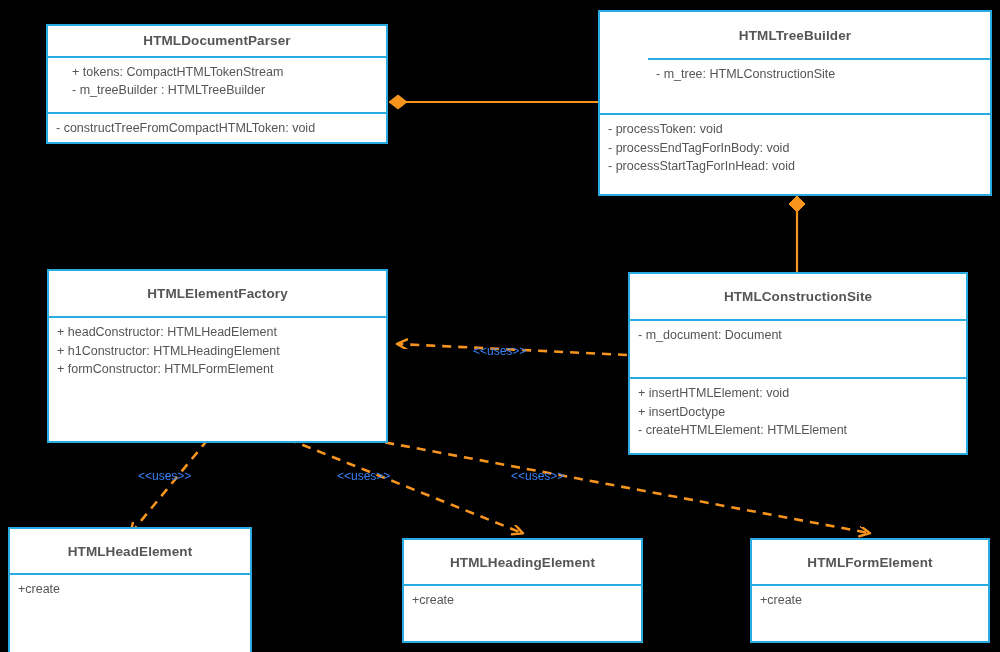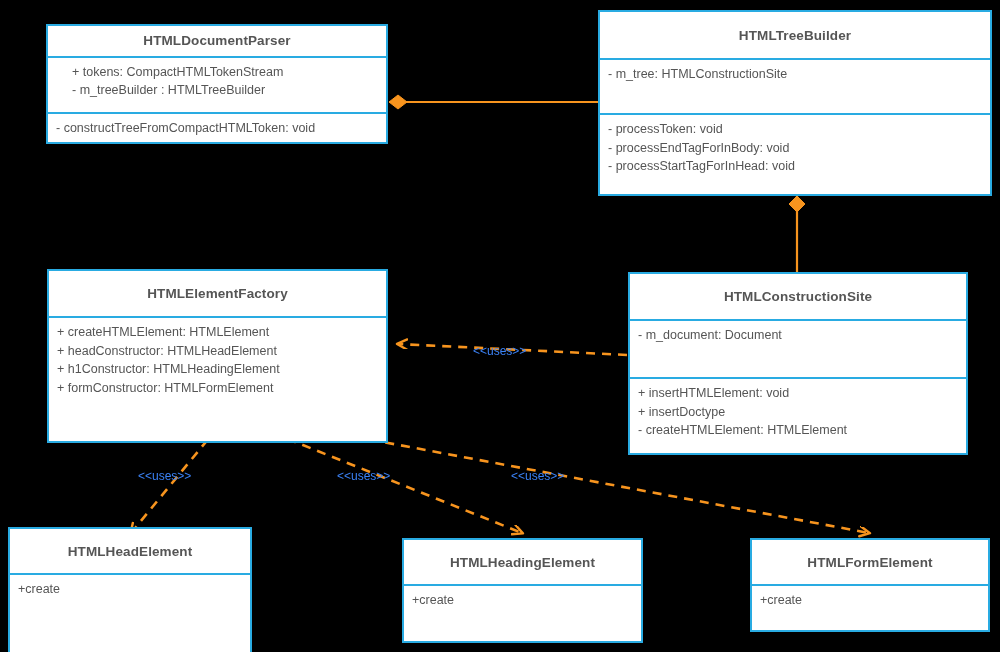--- a/index.html
+++ b/index.html
@@ -113,34 +113,33 @@
       <div>+ tokens: CompactHTMLTokenStream</div>
       <div>- m_treeBuilder : HTMLTreeBuilder</div>
     </div>
     <div class="uml-compartment">
       <div>- constructTreeFromCompactHTMLToken: void</div>
     </div>
   </div>
 
   <div class="uml-class" style="left:598px; top:10px; width:394px; height:186px;">
     <div class="uml-title" style="height:46px;">HTMLTreeBuilder</div>
-    <div class="uml-compartment" style="height:55px; flex:0 0 55px;">
+    <div class="uml-compartment" style="height:55px; flex:0 0 55px;margin-left:48px;">
       <div>- m_tree: HTMLConstructionSite</div>
     </div>
     <div class="uml-compartment">
       <div>- processToken: void</div>
       <div>- processEndTagForInBody: void</div>
       <div>- processStartTagForInHead: void</div>
     </div>
   </div>
 
   <div class="uml-class" style="left:47px; top:269px; width:341px; height:174px;">
     <div class="uml-title" style="height:45px;">HTMLElementFactory</div>
     <div class="uml-compartment">
-      <div>+ createHTMLElement: HTMLElement</div>
       <div>+ headConstructor: HTMLHeadElement</div>
       <div>+ h1Constructor: HTMLHeadingElement</div>
       <div>+ formConstructor: HTMLFormElement</div>
     </div>
   </div>
 
   <div class="uml-class" style="left:628px; top:272px; width:340px; height:183px;">
     <div class="uml-title" style="height:45px;border-radius:20px;">HTMLConstructionSite</div>
     <div class="uml-compartment" style="height:58px; flex:0 0 58px;">
       <div>- m_document: Document</div>
@@ -159,20 +158,20 @@
     </div>
   </div>
 
   <div class="uml-class" style="left:402px; top:538px; width:241px; height:105px;">
     <div class="uml-title" style="height:44px;">HTMLHeadingElement</div>
     <div class="uml-compartment">
       <div>+create</div>
     </div>
   </div>
 
-  <div class="uml-class" style="left:750px; top:538px; width:240px; height:94px;">
+  <div class="uml-class" style="left:750px; top:538px; width:240px; height:105px;">
     <div class="uml-title" style="height:44px;">HTMLFormElement</div>
     <div class="uml-compartment">
       <div>+create</div>
     </div>
   </div>
 
 </div>
 
 </body></html>

